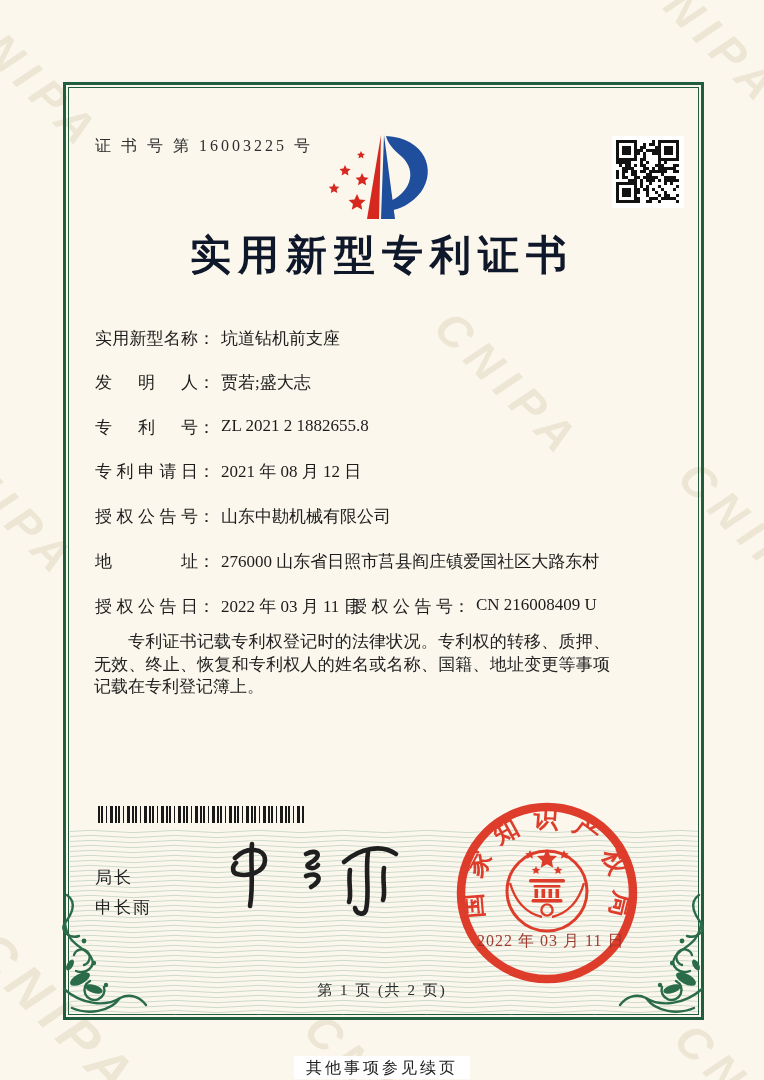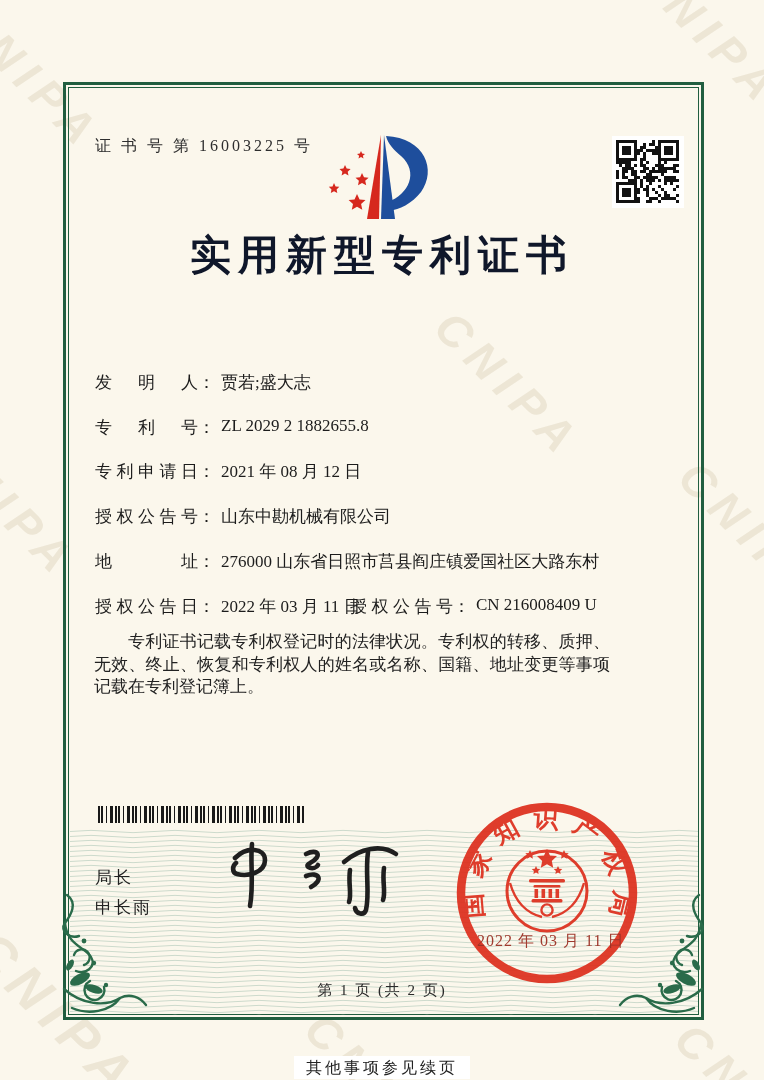--- a/index.html
+++ b/index.html
@@ -394,25 +394,28 @@
       <i style="left:22px;top:64px"></i>
       <i style="left:25px;top:64px"></i>
       <i style="left:34px;top:64px"></i>
       <i style="left:37px;top:64px"></i>
       <i style="left:46px;top:64px"></i>
       <i style="left:64px;top:64px"></i>
     </div>
 
   <div class="title">实用新型专利证书</div>
 
+  <div class="field" style="top:327px">
+    <span class="flabel">实用新型名称</span><span class="fcolon">：</span><span class="fvalue">坑道钻机前支座</span>
+  </div>
   <div class="field" style="top:371px">
     <span class="flabel">发明人</span><span class="fcolon">：</span><span class="fvalue">贾若;盛大志</span>
   </div>
   <div class="field" style="top:416px">
-    <span class="flabel">专利号</span><span class="fcolon">：</span><span class="fvalue">ZL 2029 2 1882655.8</span>
+    <span class="flabel">专利号</span><span class="fcolon">：</span><span class="fvalue">ZL 2021 2 1882655.8</span>
   </div>
   <div class="field" style="top:460px">
     <span class="flabel">专利申请日</span><span class="fcolon">：</span><span class="fvalue">2021 年 08 月 12 日</span>
   </div>
   <div class="field" style="top:505px">
     <span class="flabel">授权公告号</span><span class="fcolon">：</span><span class="fvalue">山东中勘机械有限公司</span>
   </div>
   <div class="field" style="top:550px">
     <span class="flabel">地址</span><span class="fcolon">：</span><span class="fvalue">276000  山东省日照市莒县阎庄镇爱国社区大路东村</span>
   </div>

